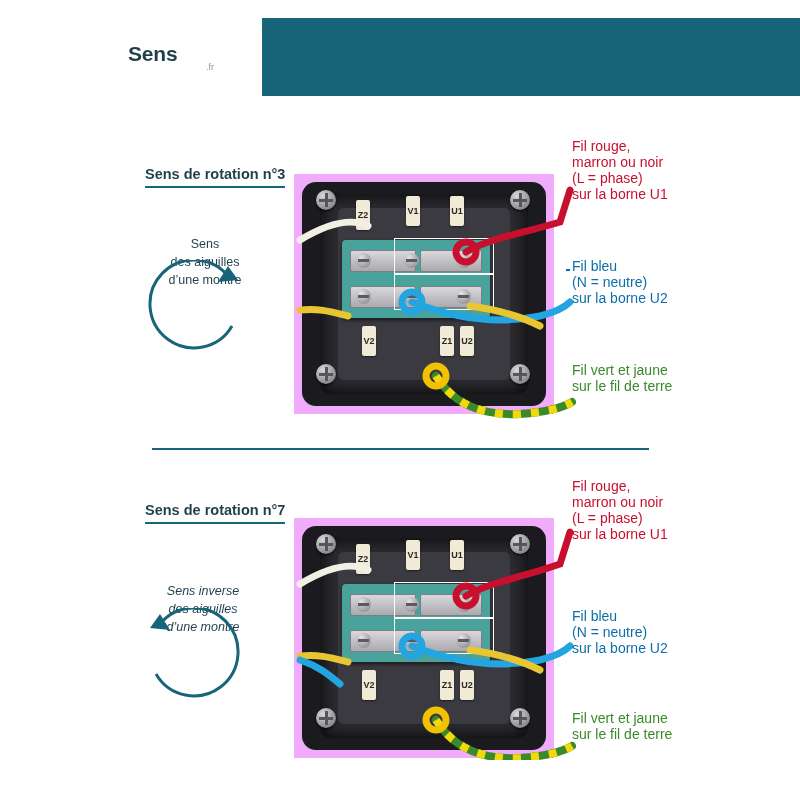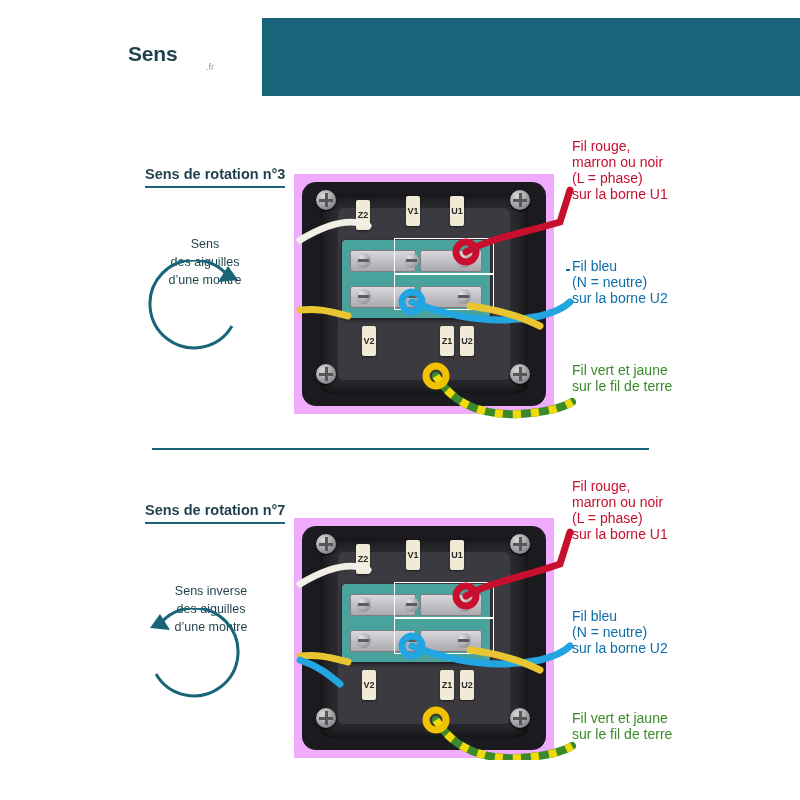--- a/index.html
+++ b/index.html
@@ -115,21 +115,21 @@
 
   .rot-caption {
     position: absolute;
     font-size: 12.5px;
     color: #1f3f4a;
     text-align: center;
     line-height: 18px;
     width: 150px;
   }
   #section-1 .rot-caption { left: 130px; top: 105px; }
-  #section-2 .rot-caption { left: 136px; top: 122px; }
+  #section-2 .rot-caption { left: 128px; top: 122px; font-style: italic; }
 
   .arrow-svg { position: absolute; }
   #section-1 .arrow-svg { left: 140px; top: 130px; }
   #section-2 .arrow-svg { left: 128px; top: 148px; }
 
   
   .photo {
     position: absolute;
     width: 260px;
     height: 240px;

